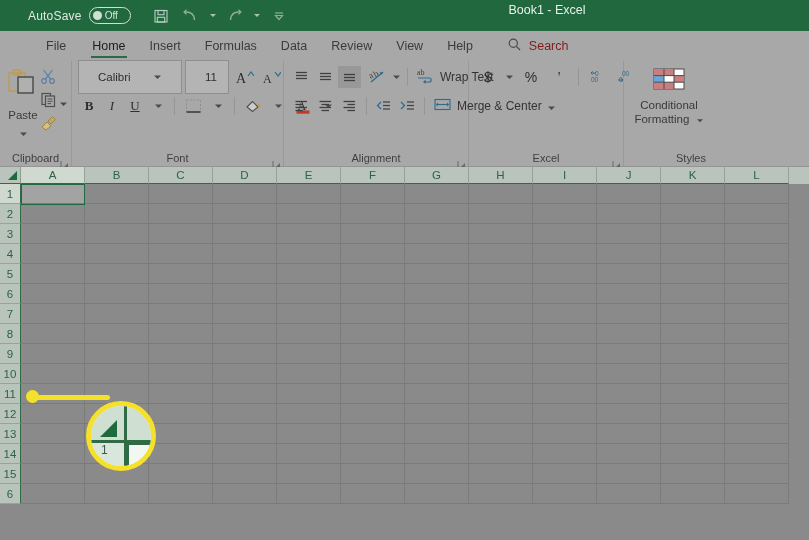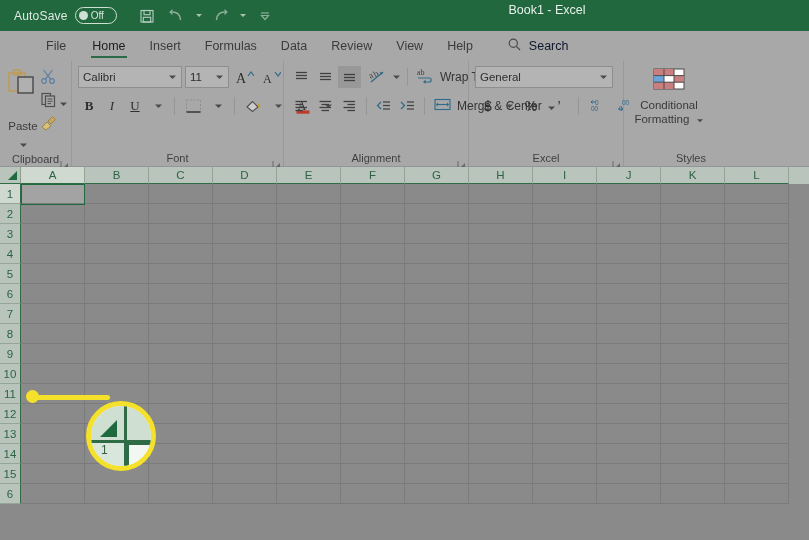--- a/index.html
+++ b/index.html
@@ -10,21 +10,21 @@
     background: #8a8a8a;
   }
   #app { position: relative; width: 809px; height: 540px; }
 
   
   .titlebar {
     height: 31px; background: #21683f;
     display: flex; align-items: center;
     position: relative;
   }
-  .autosave-wrap { display: flex; align-items: center; margin-left: 14px; gap: 7px; }
+  .autosave-wrap { display: flex; align-items: center; margin-left: 28px; gap: 7px; }
   .autosave-label { color: #dfe9e2; font-size: 12px; letter-spacing: .2px; }
   .toggle {
     width: 42px; height: 17px; border-radius: 9px;
     border: 1.4px solid #cfe0d5; background: transparent;
     display: flex; align-items: center; padding: 0 3px; gap: 3px;
   }
   .toggle .knob { width: 9px; height: 9px; border-radius: 50%; background: #cfe0d5; }
   .toggle .off { color: #d7e4dc; font-size: 10px; line-height: 1; }
 
   .qat { display: flex; align-items: center; gap: 2px; margin-left: 16px; }
@@ -54,21 +54,21 @@
     padding: 0 12px; display: flex; align-items: center;
     font-size: 12.5px; color: #3b3b3b; position: relative;
   }
   .tab.first { padding-left: 14px; padding-right: 14px; }
   .tab.active { color: #1d1d1d; }
   .tab.active::after {
     content: ""; position: absolute; left: 11px; right: 11px; bottom: 3px;
     height: 2.5px; background: #2c6b47;
   }
   .search-area { display: flex; align-items: center; gap: 7px; margin-left: 22px; }
-  .search-text { font-size: 12.5px; color: #0f172a; }
+  .search-text { font-size: 12.5px; color: #7f1d1d; }
 
   
   .ribbon {
     height: 106px; background: #a8a8a8;
     display: flex; align-items: stretch; position: relative;
     border-bottom: 1px solid #949494;
   }
   .group {
     position: relative; display: flex; flex-direction: column;
     border-right: 1px solid #999999;
@@ -81,33 +81,33 @@
   }
   .dialog-launcher {
     position: absolute; right: 2px; bottom: 2px;
     width: 9px; height: 9px; opacity: .75;
   }
 
   
   .g-clipboard { width: 72px; }
   .paste-col { display: flex; flex-direction: column; align-items: center; width: 44px; }
   .paste-icon { margin-top: 3px; }
-  .paste-lbl { font-size: 11.5px; color: #3c3c3c; margin-top: 18px; }
+  .paste-lbl { font-size: 11.5px; color: #3c3c3c; margin-top: 7px; }
   .paste-caret { margin-top: 2px; }
   .clip-col { display: flex; flex-direction: column; align-items: flex-start; gap: 2px; padding-top: 3px; }
   .clip-row { display: flex; align-items: center; gap: 2px; height: 21px; }
 
   
   .g-font { width: 212px; }
   .font-row1 { display: flex; align-items: center; gap: 3px; height: 24px; margin-bottom: 5px; }
   .font-row2 { display: flex; align-items: center; gap: 1px; height: 24px; }
   .combo {
     background: #b4b4b4; border: 1px solid #8e8e8e;
-    height: 22px; display: flex; align-items: center;
-    padding: 0 4px; font-size: 11.5px; color: #2e2e2e;
+    height: 34px; display: flex; align-items: center;
+    padding: 0 19px; font-size: 11.5px; color: #2e2e2e;
     justify-content: space-between;
   }
   .combo.font-name { width: 104px; }
   .combo.font-size { width: 44px; }
   .ico-btn {
     height: 22px; min-width: 22px; display: flex; align-items: center;
     justify-content: center; padding: 0 2px;
   }
   .ico-btn.wide { min-width: 26px; }
   .sep-v { width: 1px; height: 18px; background: #969696; margin: 0 4px; }
@@ -566,28 +566,20 @@
       <span class="dialog-launcher">
         <svg width="9" height="9" viewBox="0 0 9 9">
           <path d="M1 1 L1 8 L8 8" fill="none" stroke="#555" stroke-width="1"></path>
           <path d="M8 3 L8 7.5 L3.5 7.5 Z" fill="#555"></path>
         </svg>
       </span>
     </div>
 
     <div class="group g-number">
       <div class="group-body" style="flex-direction:column;">
-        <div class="num-row1">
-          <div class="combo numfmt">
-            <span>General</span>
-            <svg width="9" height="6" viewBox="0 0 9 6">
-                <path d="M1 1.5 L8 1.5 L4.5 5 Z" fill="#4a4a4a"></path>
-              </svg>
-          </div>
-        </div>
         <div class="num-row2">
           <span class="ico-btn wide">
             <span class="num-sym">$</span>
           </span>
           <span class="ico-btn" style="min-width:12px">
             <svg width="9" height="6" viewBox="0 0 9 6">
                 <path d="M1 1.5 L8 1.5 L4.5 5 Z" fill="#4a4a4a"></path>
               </svg>
           </span>
           <span class="ico-btn wide">

